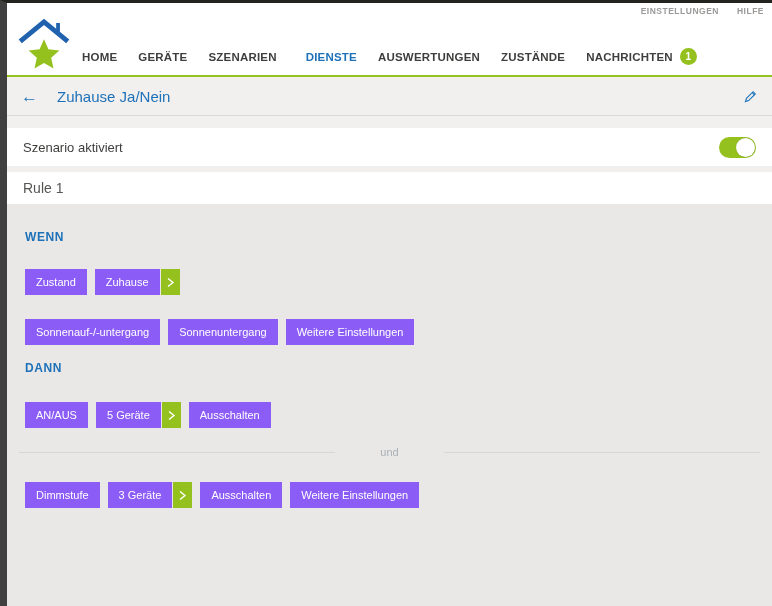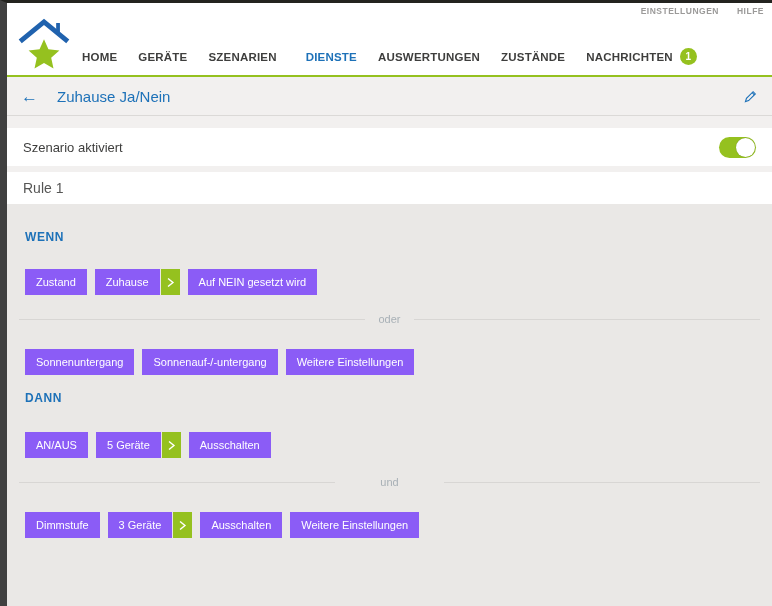--- a/index.html
+++ b/index.html
@@ -176,32 +176,26 @@
     <div class="btn-row">
       <button class="btn">Zustand</button>
       <span class="btn-compound">
         <button class="btn">Zuhause</button>
         <span class="chev-box">
           <svg viewBox="0 0 16 16" width="13" height="13">
               <polyline points="5,3 11,8 5,13" fill="none" stroke="#ffffff" stroke-width="1.8"></polyline>
             </svg>
         </span>
       </span>
-      <button class="btn">Auf NEIN gesetzt wird</button>
-    </div>
-
-    <div class="divider oder">
-      <span class="line"></span>
-      <span class="word">oder</span>
-      <span class="line"></span>
-    </div>
+    </div>
+
 
     <div class="btn-row mt-row2">
+      <button class="btn">Sonnenauf-/-untergang</button>
       <button class="btn">Sonnenuntergang</button>
-      <button class="btn">Sonnenauf-/-untergang</button>
       <button class="btn">Weitere Einstellungen</button>
     </div>
 
     <div class="section-heading mt-dann">DANN</div>
 
     <div class="btn-row mt-row3">
       <button class="btn">AN/AUS</button>
       <span class="btn-compound">
         <button class="btn">5 Geräte</button>
         <span class="chev-box">

